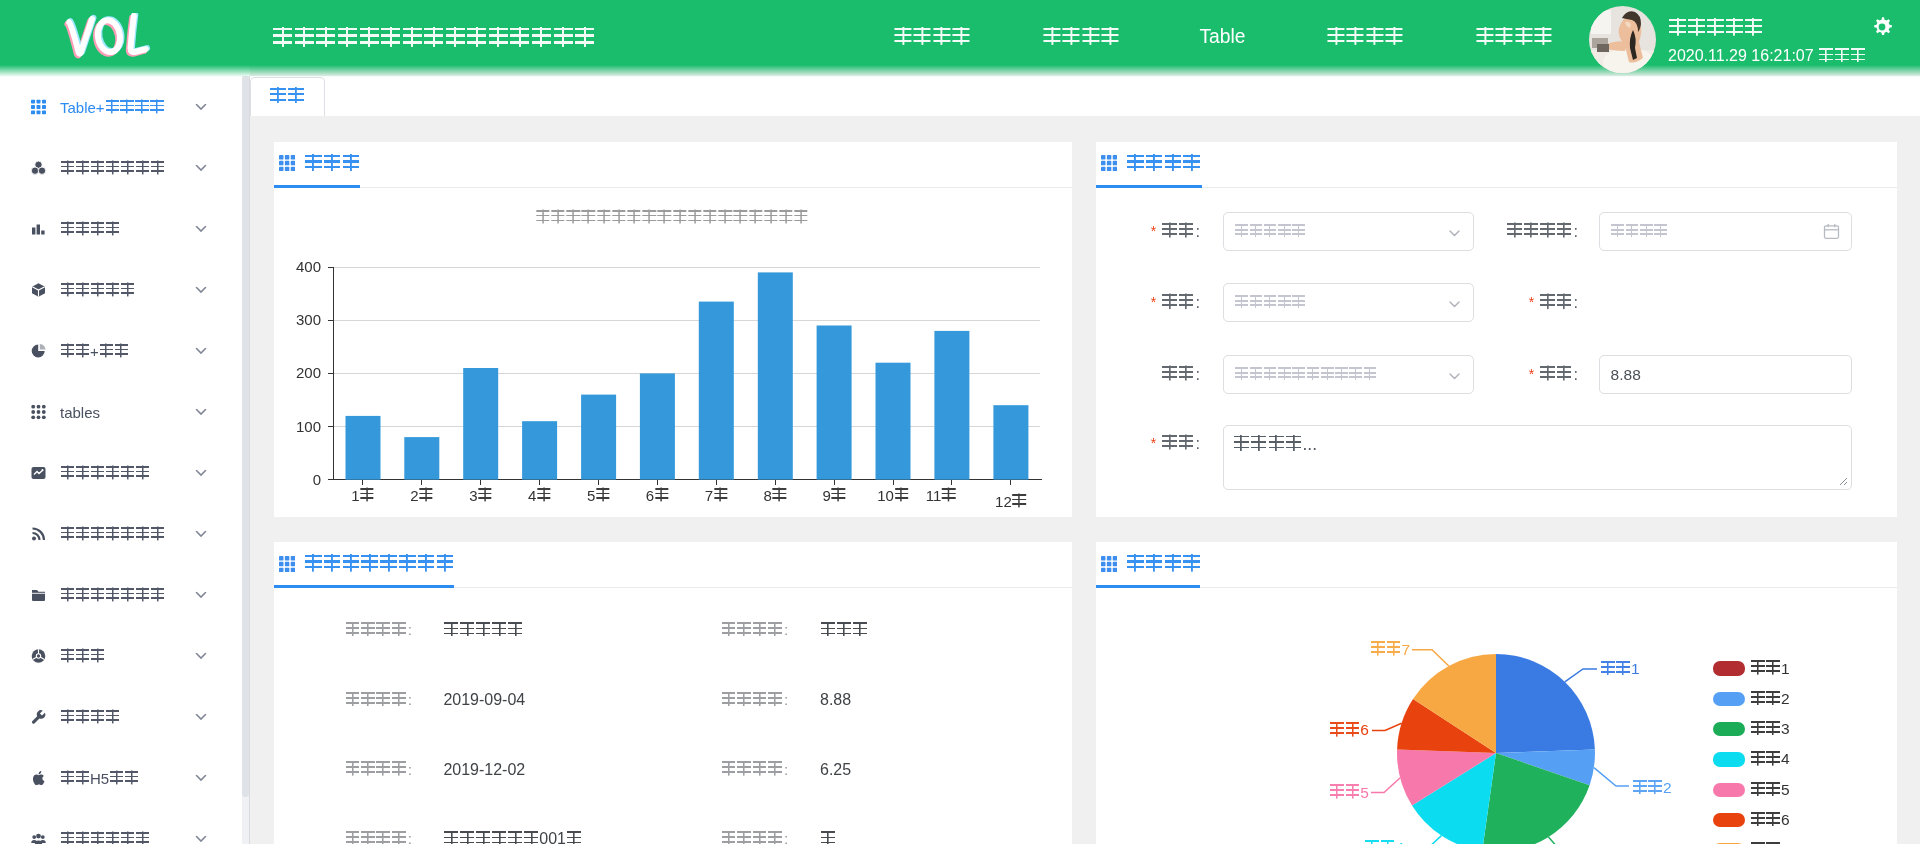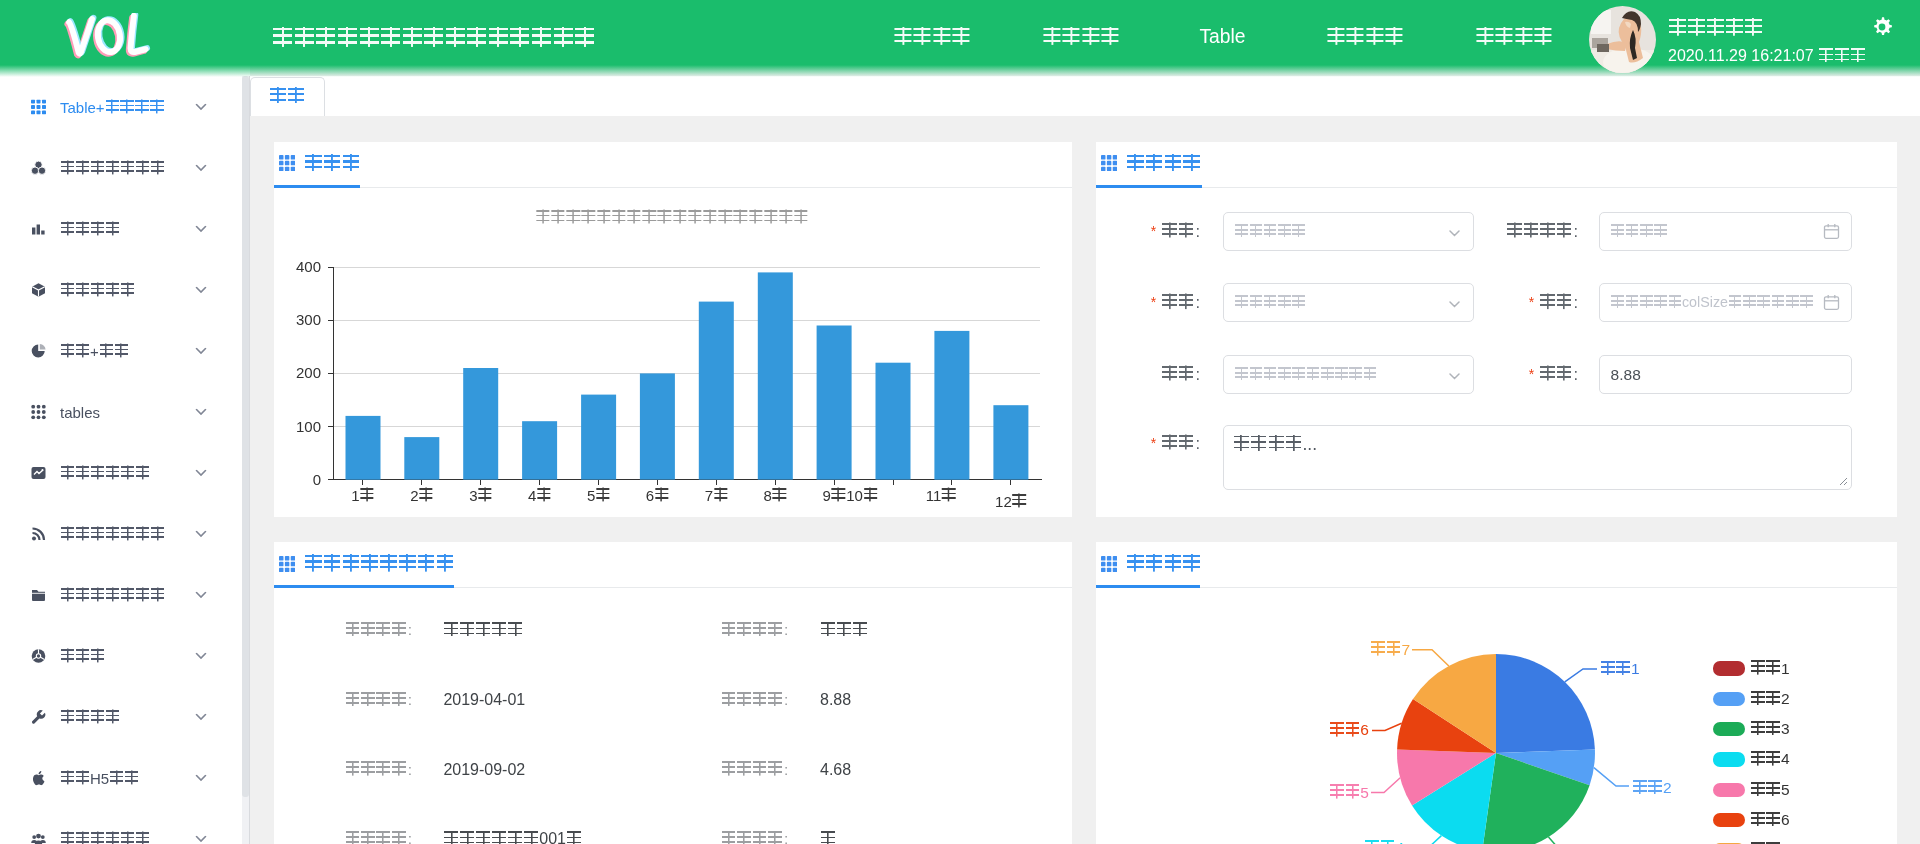--- a/index.html
+++ b/index.html
@@ -311,21 +311,21 @@
     </svg>
     <span class="xl" style="left:89.0px;top:353.5px">1<i class="g"></i></span>
     <span class="xl" style="left:147.8px;top:353.5px">2<i class="g"></i></span>
     <span class="xl" style="left:206.8px;top:353.5px">3<i class="g"></i></span>
     <span class="xl" style="left:265.6px;top:353.5px">4<i class="g"></i></span>
     <span class="xl" style="left:324.6px;top:353.5px">5<i class="g"></i></span>
     <span class="xl" style="left:383.4px;top:353.5px">6<i class="g"></i></span>
     <span class="xl" style="left:442.3px;top:353.5px">7<i class="g"></i></span>
     <span class="xl" style="left:501.2px;top:353.5px">8<i class="g"></i></span>
     <span class="xl" style="left:560.1px;top:353.5px">9<i class="g"></i></span>
-    <span class="xl" style="left:588px;top:353.5px">10<i class="g"></i></span>
+    <span class="xl" style="left:619.0px;top:353.5px">10<i class="g"></i></span>
     <span class="xl" style="left:667px;top:353.5px">11<i class="g"></i></span>
     <span class="xl" style="left:736.9px;top:359px">12<i class="g"></i></span>
     <span class="xl" style="left:398px;top:75px;font-size:15.2px;color:#969696"><i class="g"></i><i class="g"></i><i class="g"></i><i class="g"></i><i class="g"></i><i class="g"></i><i class="g"></i><i class="g"></i><i class="g"></i><i class="g"></i><i class="g"></i><i class="g"></i><i class="g"></i><i class="g"></i><i class="g"></i><i class="g"></i><i class="g"></i><i class="g"></i></span>
   </div>
 <div class="panel" style="left:1096px;top:141.5px;width:801px;height:375.5px">
     <div class="ph">
       <span class="pt" style="width:106px"><svg width="16" height="16" viewBox="0 0 15 15">
           <rect x="0.0" y="0.0" width="4.2" height="4.2" rx="0.8" fill="#3e8ef0"></rect>
           <rect x="5.5" y="0.0" width="4.2" height="4.2" rx="0.8" fill="#3e8ef0"></rect>
           <rect x="11.0" y="0.0" width="4.2" height="4.2" rx="0.8" fill="#3e8ef0"></rect>
@@ -358,31 +358,20 @@
       </svg>
     </div>
     <div class="lab" style="right:688px;top:160.8px;transform:translateY(-50%)"><b>*</b><i class="g"></i><i class="g"></i><i class="fc">:</i></div>
     <div class="inp" style="left:126.5px;top:141.3px;width:251px">
       <span class="pl"><i class="g"></i><i class="g"></i><i class="g"></i><i class="g"></i><i class="g"></i></span>
       <svg class="a" style="right:13px;top:17px" width="11" height="7" viewBox="0 0 11 7">
         <path d="M1 1 L5.5 5.5 L10 1" stroke="#b0b4ba" stroke-width="1.5" fill="none" stroke-linecap="round"></path>
       </svg>
     </div>
     <div class="lab" style="right:310px;top:160.8px;transform:translateY(-50%)"><b>*</b><i class="g"></i><i class="g"></i><i class="fc">:</i></div>
-    <div class="inp" style="left:502.6px;top:141.3px;width:253.2px">
-      <span class="pl" style="width:222px"><i class="g"></i><i class="g"></i><i class="g"></i><i class="g"></i><i class="g"></i>colSize<i class="g"></i><i class="g"></i><i class="g"></i><i class="g"></i><i class="g"></i><i class="g"></i></span>
-      <svg class="a" style="right:11px;top:10px" width="17" height="17" viewBox="0 0 17 17">
-<g stroke="#b6bac1" stroke-width="1.3" fill="none">
-<rect x="1.5" y="2.8" width="14" height="12.5" rx="1.5"></rect>
-<line x1="1.5" y1="6.8" x2="15.5" y2="6.8"></line>
-<line x1="5.2" y1="1" x2="5.2" y2="4.3"></line>
-          <line x1="11.8" y1="1" x2="11.8" y2="4.3"></line>
-</g>
-      </svg>
-    </div>
     <div class="lab" style="right:688px;top:232.5px;transform:translateY(-50%)"><i class="g"></i><i class="g"></i><i class="fc">:</i></div>
     <div class="inp" style="left:126.5px;top:213px;width:251px">
       <span class="pl"><i class="g"></i><i class="g"></i><i class="g"></i><i class="g"></i><i class="g"></i><i class="g"></i><i class="g"></i><i class="g"></i><i class="g"></i><i class="g"></i></span>
       <svg class="a" style="right:13px;top:17px" width="11" height="7" viewBox="0 0 11 7">
         <path d="M1 1 L5.5 5.5 L10 1" stroke="#b0b4ba" stroke-width="1.5" fill="none" stroke-linecap="round"></path>
       </svg>
     </div>
     <div class="lab" style="right:310px;top:232.5px;transform:translateY(-50%)"><b>*</b><i class="g"></i><i class="g"></i><i class="fc">:</i></div>
     <div class="inp" style="left:502.6px;top:213px;width:253.2px">
       <span class="val">8.88</span>
@@ -411,27 +400,27 @@
           <rect x="5.5" y="11.0" width="4.2" height="4.2" rx="0.8" fill="#3e8ef0"></rect>
           <rect x="11.0" y="11.0" width="4.2" height="4.2" rx="0.8" fill="#3e8ef0"></rect>
         </svg><i class="g"></i><i class="g"></i><i class="g"></i><i class="g"></i><i class="g"></i><i class="g"></i><i class="g"></i><i class="g"></i></span>
     </div>
     <div class="pbord"></div>
     <div class="rlab" style="right:651.6px;top:88px;transform:translateY(-50%)"><i class="g"></i><i class="g"></i><i class="g"></i><i class="g"></i><i class="fc">:</i></div>
     <div class="rval" style="left:169.4px;top:88px;transform:translateY(-50%)"><i class="g"></i><i class="g"></i><i class="g"></i><i class="g"></i><i class="g"></i></div>
     <div class="rlab" style="right:275.29999999999995px;top:88px;transform:translateY(-50%)"><i class="g"></i><i class="g"></i><i class="g"></i><i class="g"></i><i class="fc">:</i></div>
     <div class="rval" style="left:546px;top:88px;transform:translateY(-50%)"><i class="g"></i><i class="g"></i><i class="g"></i></div>
     <div class="rlab" style="right:651.6px;top:158px;transform:translateY(-50%)"><i class="g"></i><i class="g"></i><i class="g"></i><i class="g"></i><i class="fc">:</i></div>
-    <div class="rval" style="left:169.4px;top:158px;transform:translateY(-50%)">2019-04-01</div>
+    <div class="rval" style="left:169.4px;top:158px;transform:translateY(-50%)">2019-09-04</div>
     <div class="rlab" style="right:275.29999999999995px;top:158px;transform:translateY(-50%)"><i class="g"></i><i class="g"></i><i class="g"></i><i class="g"></i><i class="fc">:</i></div>
     <div class="rval" style="left:546px;top:158px;transform:translateY(-50%)">8.88</div>
     <div class="rlab" style="right:651.6px;top:227.5px;transform:translateY(-50%)"><i class="g"></i><i class="g"></i><i class="g"></i><i class="g"></i><i class="fc">:</i></div>
-    <div class="rval" style="left:169.4px;top:227.5px;transform:translateY(-50%)">2019-09-02</div>
+    <div class="rval" style="left:169.4px;top:227.5px;transform:translateY(-50%)">2019-12-02</div>
     <div class="rlab" style="right:275.29999999999995px;top:227.5px;transform:translateY(-50%)"><i class="g"></i><i class="g"></i><i class="g"></i><i class="g"></i><i class="fc">:</i></div>
-    <div class="rval" style="left:546px;top:227.5px;transform:translateY(-50%)">4.68</div>
+    <div class="rval" style="left:546px;top:227.5px;transform:translateY(-50%)">6.25</div>
     <div class="rlab" style="right:651.6px;top:297.3px;transform:translateY(-50%)"><i class="g"></i><i class="g"></i><i class="g"></i><i class="g"></i><i class="fc">:</i></div>
     <div class="rval" style="left:169.4px;top:297.3px;transform:translateY(-50%)"><i class="g"></i><i class="g"></i><i class="g"></i><i class="g"></i><i class="g"></i><i class="g"></i>001<i class="g"></i></div>
     <div class="rlab" style="right:275.29999999999995px;top:297.3px;transform:translateY(-50%)"><i class="g"></i><i class="g"></i><i class="g"></i><i class="g"></i><i class="fc">:</i></div>
     <div class="rval" style="left:546px;top:297.3px;transform:translateY(-50%)"><i class="g"></i></div>
   </div>
 <div class="panel" style="left:1096px;top:542px;width:801px;height:302px;overflow:hidden">
     <div class="ph">
       <span class="pt" style="width:104px"><svg width="16" height="16" viewBox="0 0 15 15">
           <rect x="0.0" y="0.0" width="4.2" height="4.2" rx="0.8" fill="#3e8ef0"></rect>
           <rect x="5.5" y="0.0" width="4.2" height="4.2" rx="0.8" fill="#3e8ef0"></rect>

